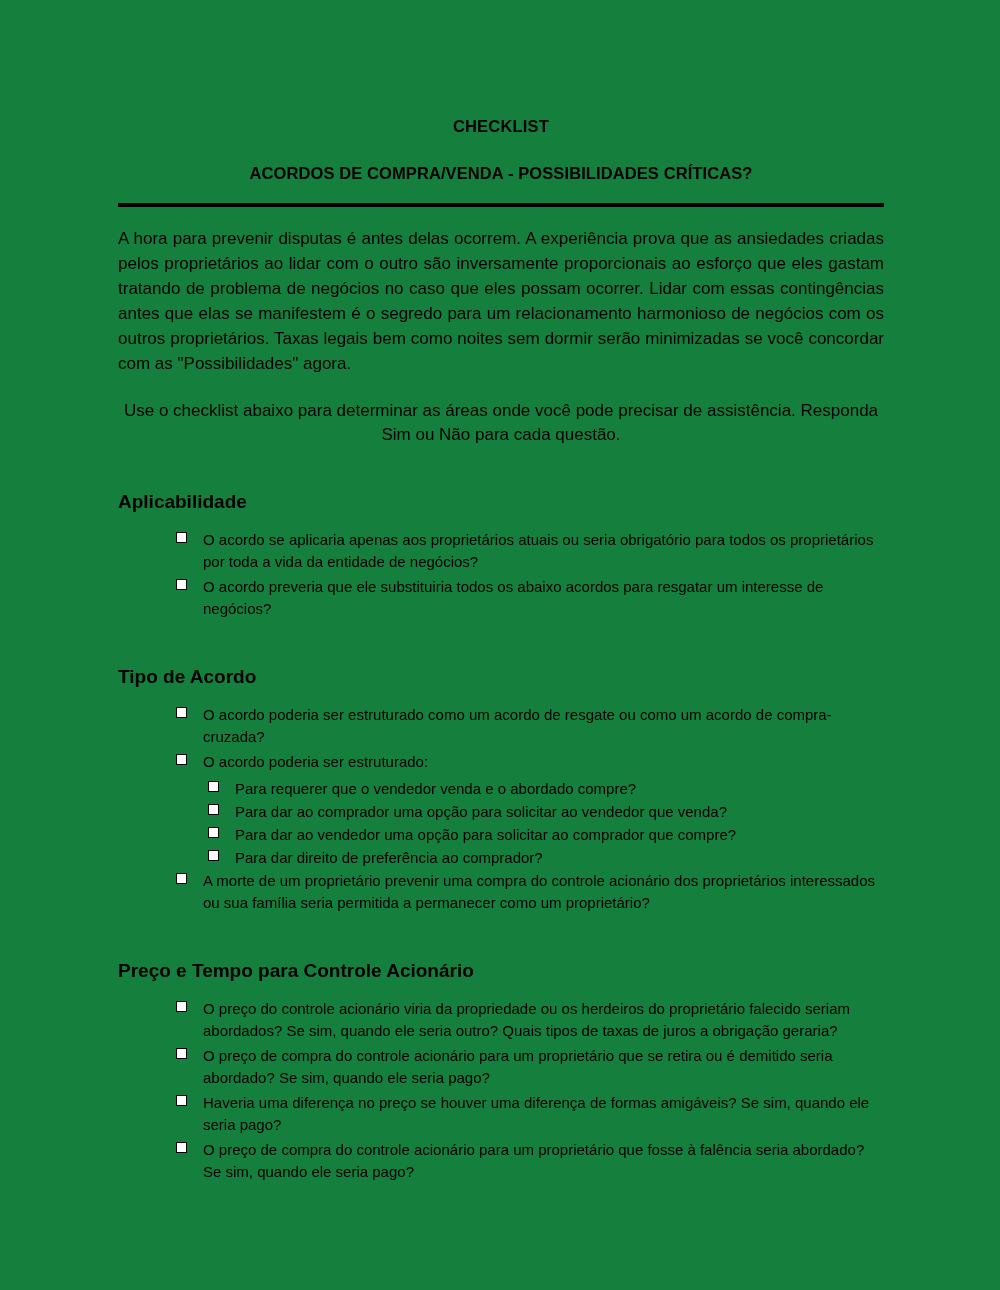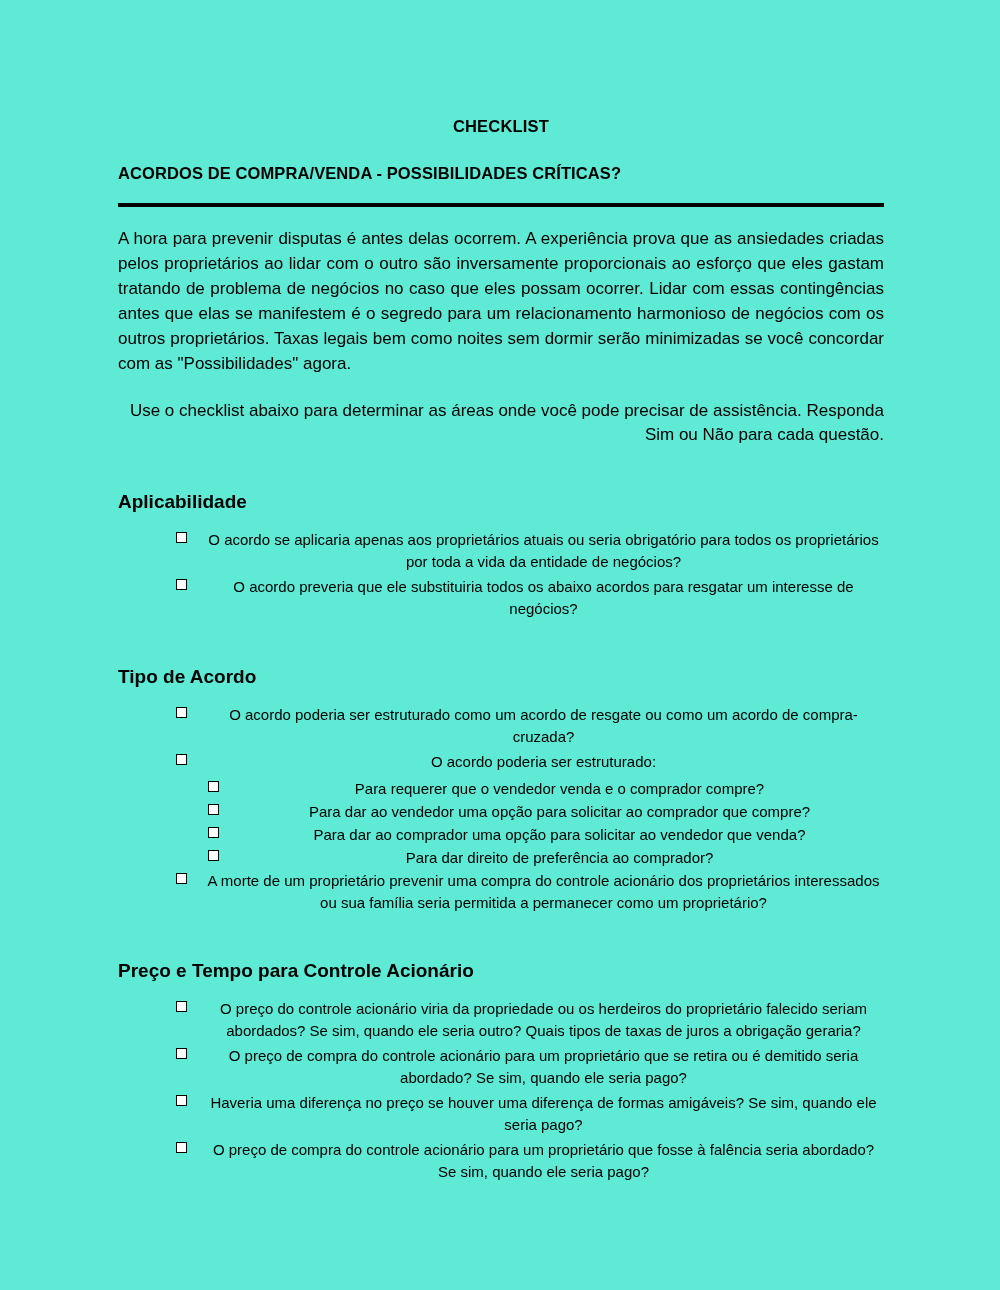--- a/index.html
+++ b/index.html
@@ -15,21 +15,21 @@
     color: #000000;
     -webkit-font-smoothing: antialiased;
   }
 
   .page {
     position: relative;
     width: 1000px;
     height: 1290px;
     box-sizing: border-box;
     padding: 0;
-    background: #5eead4;
+    background: #15803d;
     overflow: hidden;
   }
 
   .content {
     position: absolute;
     left: 118px;
     top: 0;
     width: 766px;
   }
 
@@ -37,20 +37,21 @@
   .doc-title {
     text-align: center;
     font-size: 16.5px;
     font-weight: bold;
     letter-spacing: 0.2px;
     margin: 0;
     padding-top: 117px;
     line-height: 1.2;
   }
   .doc-subtitle {
+    text-align: center;
     font-size: 16.5px;
     font-weight: bold;
     letter-spacing: 0.1px;
     margin: 0;
     padding-top: 27px;
     line-height: 1.2;
   }
 
   .title-rule {
     margin-top: 19px;
@@ -62,21 +63,21 @@
   
   .para {
     font-size: 17px;
     line-height: 1.47;
     margin: 0;
     padding-top: 20px;
     text-align: justify;
     text-justify: inter-word;
   }
   .para.left {
-    text-align: right;
+    text-align: center;
   }
   .para.gap-lg {
     padding-top: 22px;
   }
 
   
   .section-heading {
     font-size: 19px;
     font-weight: bold;
     margin: 0;
@@ -134,21 +135,20 @@
     left: 3px;
     top: 3px;
     width: 11px;
     height: 11px;
     background: #000000;
     z-index: -1;
   }
 
   .item-text {
     display: block;
-    text-align: center;
   }
 </style>
 </head>
 <body>
 
 <div class="page">
   <div class="content">
 
     <h1 class="doc-title">CHECKLIST</h1>
 
@@ -197,35 +197,35 @@
               </span>
               <span class="item-text">O acordo poderia ser estruturado:</span>
             </li>
             <li style="list-style: none;">
               <ul class="check-list level-2">
                 <li class="check-item sub">
                   <span class="checkbox-icon">
                     <span class="shadow"></span>
                     <span class="box"></span>
                   </span>
-                  <span class="item-text">Para requerer que o vendedor venda e o comprador compre?</span>
+                  <span class="item-text">Para requerer que o vendedor venda e o abordado compre?</span>
+                </li>
+                <li class="check-item sub">
+                  <span class="checkbox-icon">
+                    <span class="shadow"></span>
+                    <span class="box"></span>
+                  </span>
+                  <span class="item-text">Para dar ao comprador uma opção para solicitar ao vendedor que venda?</span>
                 </li>
                 <li class="check-item sub">
                   <span class="checkbox-icon">
                     <span class="shadow"></span>
                     <span class="box"></span>
                   </span>
                   <span class="item-text">Para dar ao vendedor uma opção para solicitar ao comprador que compre?</span>
-                </li>
-                <li class="check-item sub">
-                  <span class="checkbox-icon">
-                    <span class="shadow"></span>
-                    <span class="box"></span>
-                  </span>
-                  <span class="item-text">Para dar ao comprador uma opção para solicitar ao vendedor que venda?</span>
                 </li>
                 <li class="check-item sub">
                   <span class="checkbox-icon">
                     <span class="shadow"></span>
                     <span class="box"></span>
                   </span>
                   <span class="item-text">Para dar direito de preferência ao comprador?</span>
                 </li>
               </ul>
             </li>

